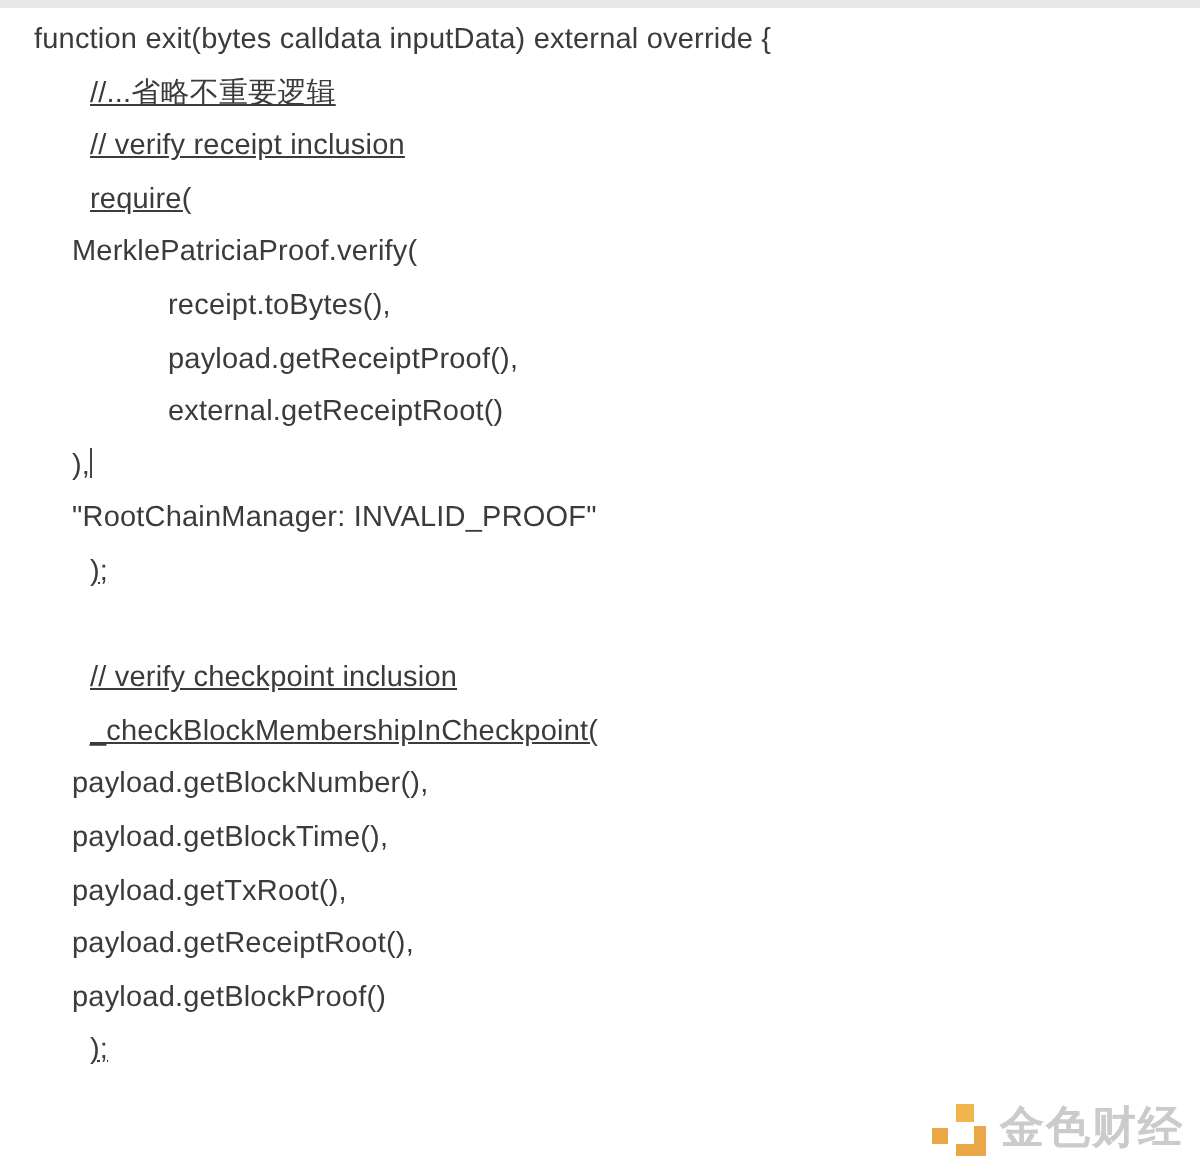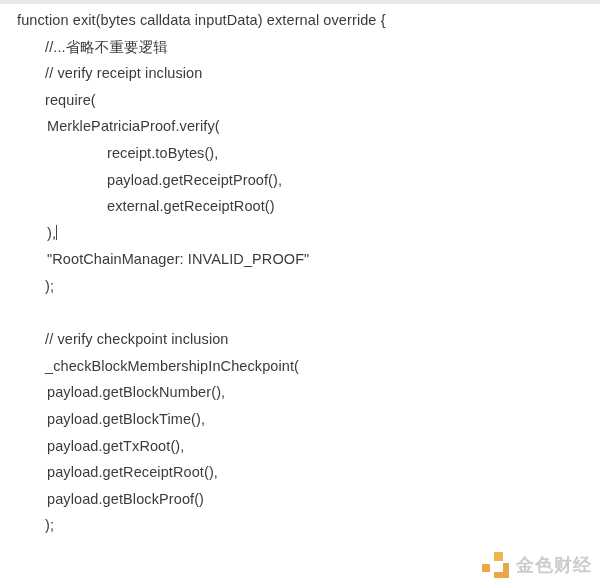--- a/index.html
+++ b/index.html
@@ -50,23 +50,23 @@
     font-family: "Liberation Sans", sans-serif;
     font-size: 14.5px;
     color: #3b3b3b;
     white-space: pre;
     letter-spacing: 0.1px;
     position: relative;
   }
 
   
   .ind-0 { padding-left: 17px; }
-  .ind-1 { padding-left: 45px; }
-  .ind-2 { padding-left: 47px; }
-  .ind-3 { padding-left: 107px; }
+  .ind-1 { padding-left: 45px; text-decoration: underline; }
+  .ind-2 { padding-left: 36px; }
+  .ind-3 { padding-left: 84px; }
 
   .code-line.blank { color: transparent; }
 
   
   .caret {
     display: inline-block;
     width: 1px;
     height: 15px;
     background: #444444;
     vertical-align: -2px;
@@ -116,21 +116,21 @@
   .wm-logo .bar-j-notch {
     position: absolute;
     left: 12px;
     top: 11px;
     width: 9px;
     height: 9px;
     background: #ffffff;
   }
   .wm-text {
     font-family: "DejaVu Sans", sans-serif;
-    font-size: 18px;
+    font-size: 22px;
     font-weight: bold;
     color: #c9c9c9;
     letter-spacing: 1px;
     line-height: 1;
   }
 </style>
 </head>
 <body>
 
 <div id="app">

